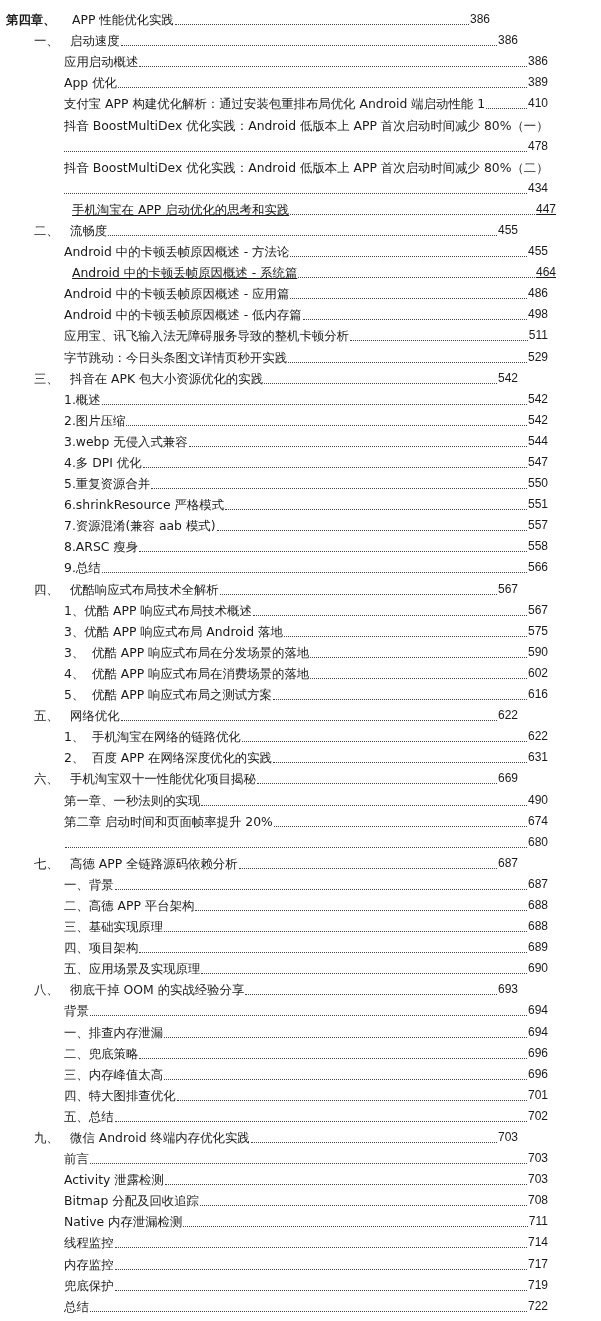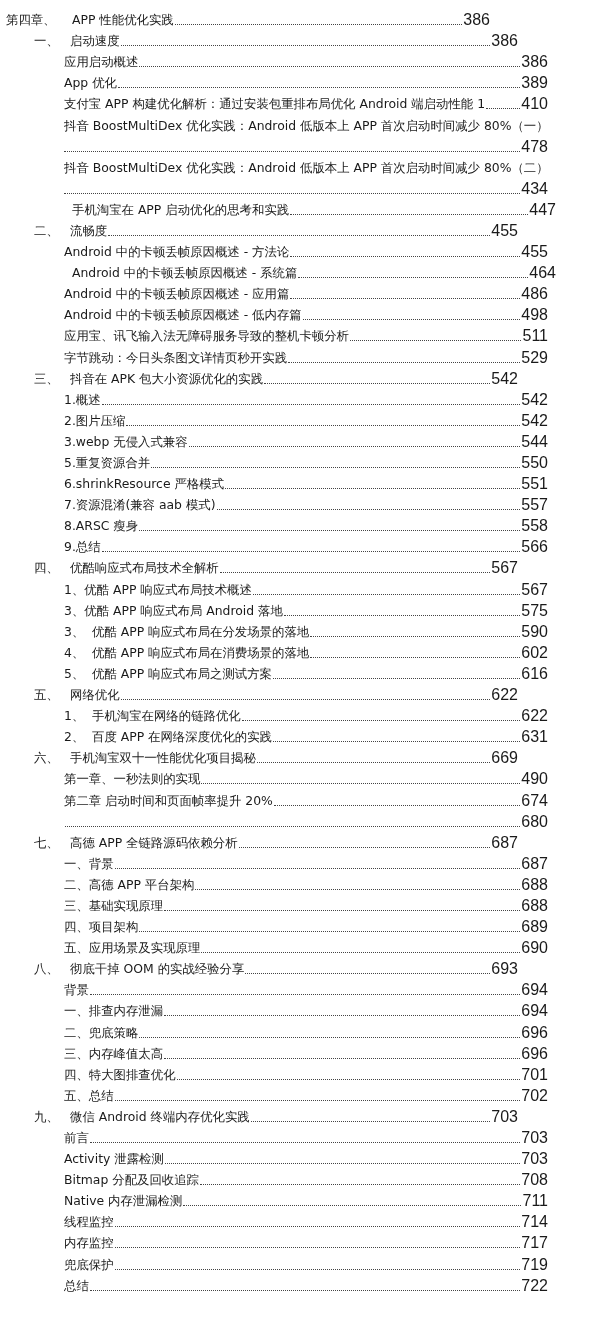--- a/index.html
+++ b/index.html
@@ -33,28 +33,28 @@
       margin: 0 1px;
     }
     .row .leader::after {
       content: "";
       position: absolute; left: 0; right: 0; bottom: 5px;
       border-bottom: 1.3px dotted #444;
     }
     .row .page {
       flex: 0 0 auto;
       font-family: "Liberation Sans", sans-serif;
-      font-size: 16px;
+      font-size: 12px;
       text-align: right;
     }
     .lvl0 { padding-left: 6px; }
     .lvl1 { padding-left: 34px; }
     .lvl2 { padding-left: 64px; }
-    .lvl2b { padding-left: 72px; }
-    .lvl0 .num { width: 66px; }
+    .lvl2b { padding-left: 72px; text-decoration: underline; }
+    .lvl0 .num { width: 66px; font-weight: bold; }
     .lvl1 .num { width: 36px; }
     .cont .leader { margin-left: 0; }
     .toc-wrap { position: absolute; left: 0; top: 0; width: 601px; }
     .toc-wrap .row { width: 484px; margin-right: 0; }
   </style>
 </head>
 <body>
 
 <div class="toc-wrap">
   <div class="toc" id="toc">
@@ -155,20 +155,25 @@
         <span class="label">2.图片压缩</span>
         <span class="leader"></span>
         <span class="page">542</span>
       </div>
       <div class="row lvl2">
         <span class="label">3.webp 无侵入式兼容</span>
         <span class="leader"></span>
         <span class="page">544</span>
       </div>
       <div class="row lvl2">
+        <span class="label">4.多 DPI 优化</span>
+        <span class="leader"></span>
+        <span class="page">547</span>
+      </div>
+      <div class="row lvl2">
         <span class="label">5.重复资源合并</span>
         <span class="leader"></span>
         <span class="page">550</span>
       </div>
       <div class="row lvl2">
         <span class="label">6.shrinkResource 严格模式</span>
         <span class="leader"></span>
         <span class="page">551</span>
       </div>
       <div class="row lvl2">

